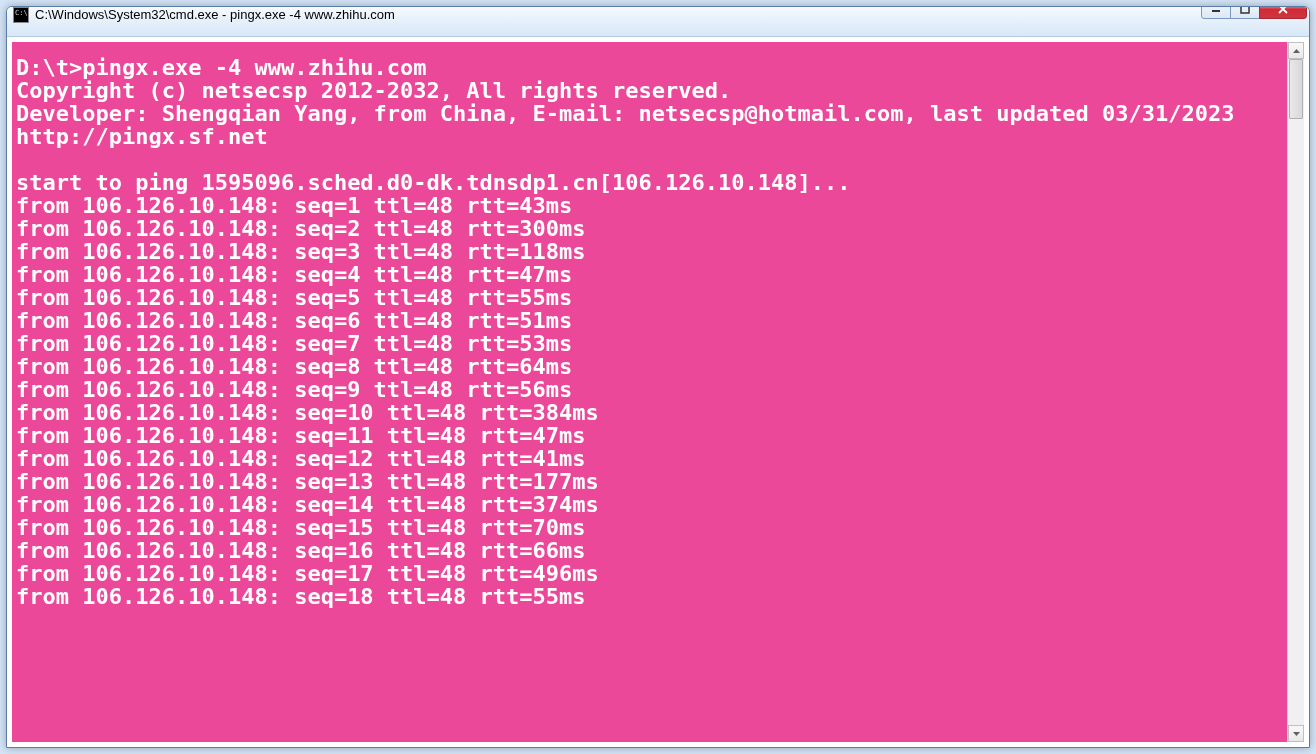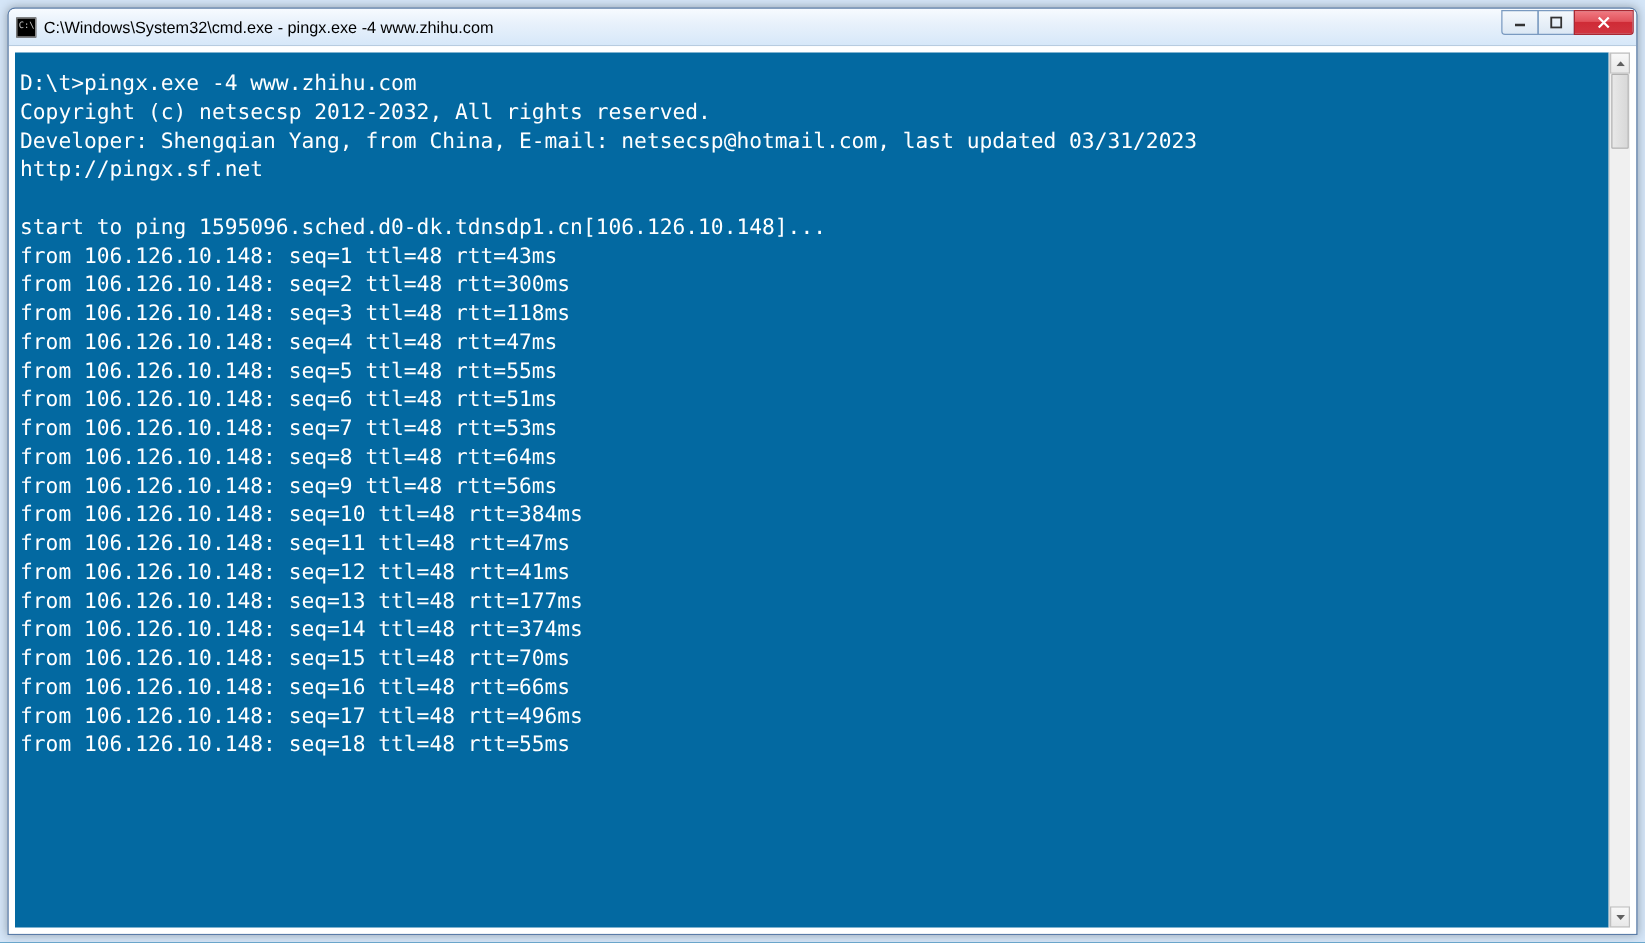--- a/index.html
+++ b/index.html
@@ -24,21 +24,21 @@
       display: flex;
       flex-direction: column;
       box-shadow: 0 0 8px rgba(0,0,0,0.3);
       overflow: hidden;
     }
     .titlebar {
       height: 30px;
       background: linear-gradient(to bottom, #f7fbff 0%, #e8f1fb 40%, #d7e8f9 100%);
       border-bottom: 1px solid #b8cce0;
       display: flex;
-      align-items: center;
+      align-items: flex-start;
       padding-left: 6px;
       position: relative;
     }
     .titlebar-icon {
       width: 16px;
       height: 16px;
       background: #000;
       position: relative;
       margin-right: 6px;
       border: 1px solid #888;
@@ -93,28 +93,29 @@
     }
     .client-area {
       flex: 1;
       background: #fff;
       padding: 5px;
       display: flex;
       position: relative;
     }
     .terminal {
       flex: 1;
-      background: #0369a1;
+      background: #ec4899;
       color: #fff;
       font-family: "NSimSun", "SimSun", "Consolas", monospace;
-      font-size: 17px;
+      font-size: 22px;
       line-height: 23px;
       padding: 14px 0 0 4px;
       overflow: hidden;
       white-space: pre;
+      font-weight: bold;
     }
     .scrollbar {
       width: 17px;
       background: #f0f0f0;
       border-left: 1px solid #d4d4d4;
       display: flex;
       flex-direction: column;
     }
     .sb-btn {
       height: 17px;

